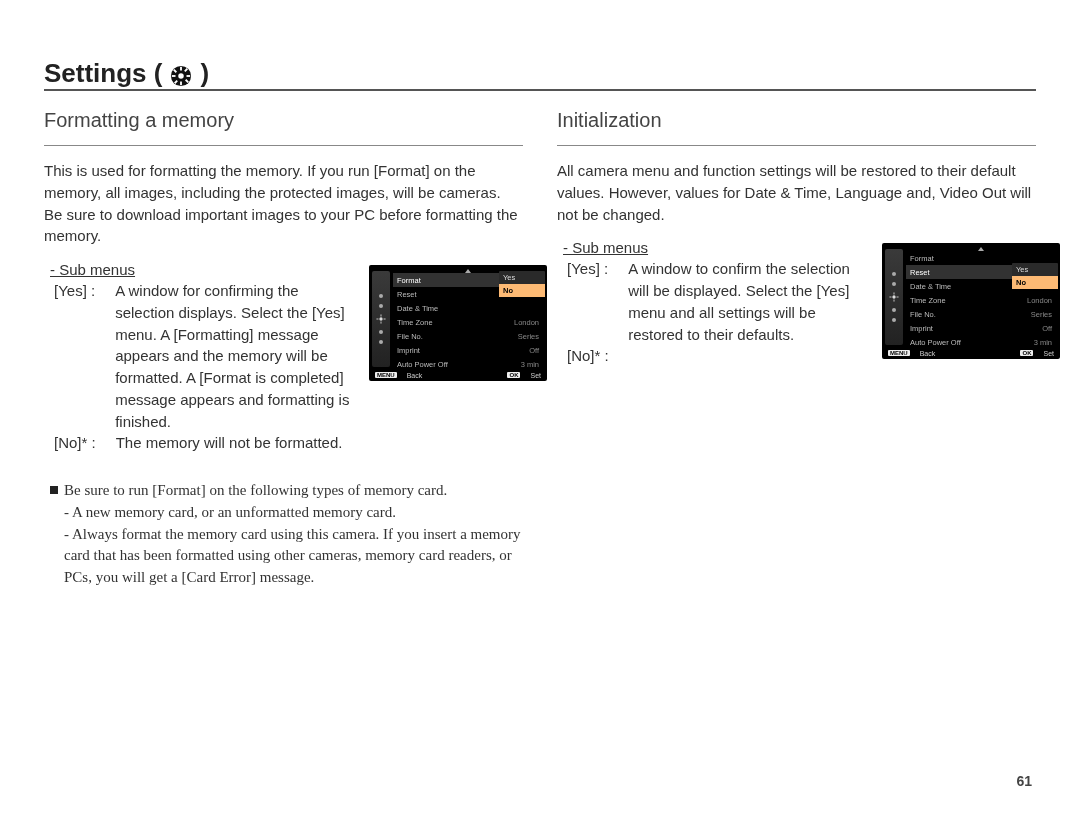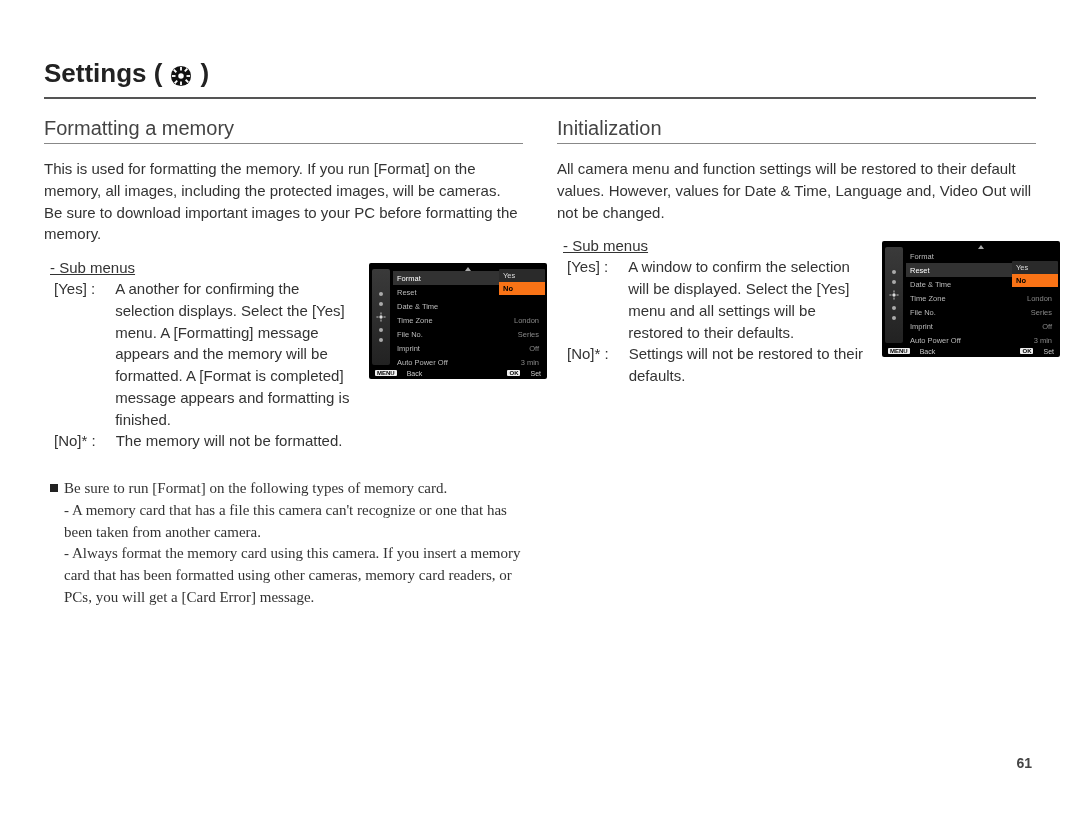--- a/index.html
+++ b/index.html
@@ -13,21 +13,21 @@
     position: relative;
   }
   .page {
     padding: 58px 44px 0 44px;
   }
   .chapter-title {
     font-size: 26px;
     font-weight: bold;
     color: #222;
     border-bottom: 2px solid #555;
-    padding-bottom: 8px;
+    padding-bottom: 0;
     margin-bottom: 18px;
     display: flex;
     align-items: center;
     gap: 8px;
   }
   .gear-circle {
     display: inline-flex;
     align-items: center;
     justify-content: center;
     width: 22px;
@@ -41,21 +41,21 @@
     gap: 34px;
   }
   .col {
     flex: 1;
     min-width: 0;
   }
   .section-title {
     font-size: 20px;
     color: #444;
     border-bottom: 1px solid #888;
-    padding-bottom: 3px;
+    padding-bottom: 13px;
     margin-bottom: 14px;
   }
   .body-text {
     font-size: 15px;
     line-height: 1.45;
     color: #333;
     margin-bottom: 14px;
   }
   .sub-label {
     font-size: 15px;
@@ -149,21 +149,21 @@
     width: 46px;
     background: #2a2a2a;
     border-radius: 1px;
   }
   .cam-popup .popt {
     font-size: 7.5px;
     padding: 2px 4px;
     color: #ddd;
   }
   .cam-popup .popt.sel {
-    background: #f97316;
+    background: #fdba74;
     color: #000;
     font-weight: bold;
   }
   .cam-footer {
     position: absolute;
     left: 0; right: 0; bottom: 0;
     height: 12px;
     display: flex;
     align-items: center;
     gap: 10px;
@@ -194,21 +194,21 @@
   .note-block .square {
     width: 8px; height: 8px; background: #222; margin-top: 6px; flex-shrink: 0;
   }
   .note-block .bullet {
     margin-left: 14px;
   }
 
   .page-number {
     position: absolute;
     right: 48px;
-    bottom: 44px;
+    bottom: 26px;
     font-size: 14px;
     font-weight: bold;
     color: #444;
   }
 
   .chev {
     width: 0; height: 0;
     border-left: 3px solid transparent;
     border-right: 3px solid transparent;
     border-bottom: 4px solid #aaa;
@@ -245,21 +245,21 @@
     <div class="col">
       <div class="section-title">Formatting a memory</div>
 
       <div class="body-text">This is used for formatting the memory. If you run [Format] on the memory, all images, including the protected images, will be cameras. Be sure to download important images to your PC before formatting the memory.</div>
 
       <div class="float-container">
         <div class="text-side">
           <div class="sub-label">- Sub menus</div>
           <div class="option-row">
             <div class="option-key">[Yes] :</div>
-            <div class="option-desc">A another for confirming the selection displays. Select the [Yes] menu. A [Formatting] message appears and the memory will be formatted. A [Format is completed] message appears and formatting is finished.</div>
+            <div class="option-desc">A window for confirming the selection displays. Select the [Yes] menu. A [Formatting] message appears and the memory will be formatted. A [Format is completed] message appears and formatting is finished.</div>
           </div>
           <div class="option-row">
             <div class="option-key">[No]* :</div>
             <div class="option-desc">The memory will not be formatted.</div>
           </div>
         </div>
         <div class="shot-side">
           <div class="cam-shot">
             <div class="cam-side">
               <div class="dot"></div>
@@ -324,40 +324,39 @@
             </div>
           </div>
         </div>
       </div>
 
       <div class="note-block">
         <div class="lead">
           <div class="square"></div>
           <div>Be sure to run [Format] on the following types of memory card.</div>
         </div>
-        <div class="bullet">- A memory card that has a file this camera can't recognize or one that has been taken from another camera.</div>
+        <div class="bullet">- A new memory card, or an unformatted memory card.</div>
         <div class="bullet">- Always format the memory card using this camera. If you insert a memory card that has been formatted using other cameras, memory card readers, or PCs, you will get a [Card Error] message.</div>
       </div>
     </div>
 
     <div class="col">
       <div class="section-title">Initialization</div>
 
       <div class="body-text">All camera menu and function settings will be restored to their default values. However, values for Date &amp; Time, Language and, Video Out will not be changed.</div>
 
       <div class="float-container">
         <div class="text-side">
           <div class="sub-label">- Sub menus</div>
           <div class="option-row">
             <div class="option-key">[Yes] :</div>
             <div class="option-desc">A window to confirm the selection will be displayed. Select the [Yes] menu and all settings will be restored to their defaults.</div>
           </div>
           <div class="option-row">
             <div class="option-key">[No]* :</div>
-            <div class="option-desc">Settings will not be restored to their defaults.</div>
           </div>
         </div>
         <div class="shot-side">
           <div class="cam-shot">
             <div class="cam-side">
               <div class="dot"></div>
               <div class="dot"></div>
               <span class="gear">
                 <svg viewBox="0 0 24 24">
                     <g fill="#ddd">

